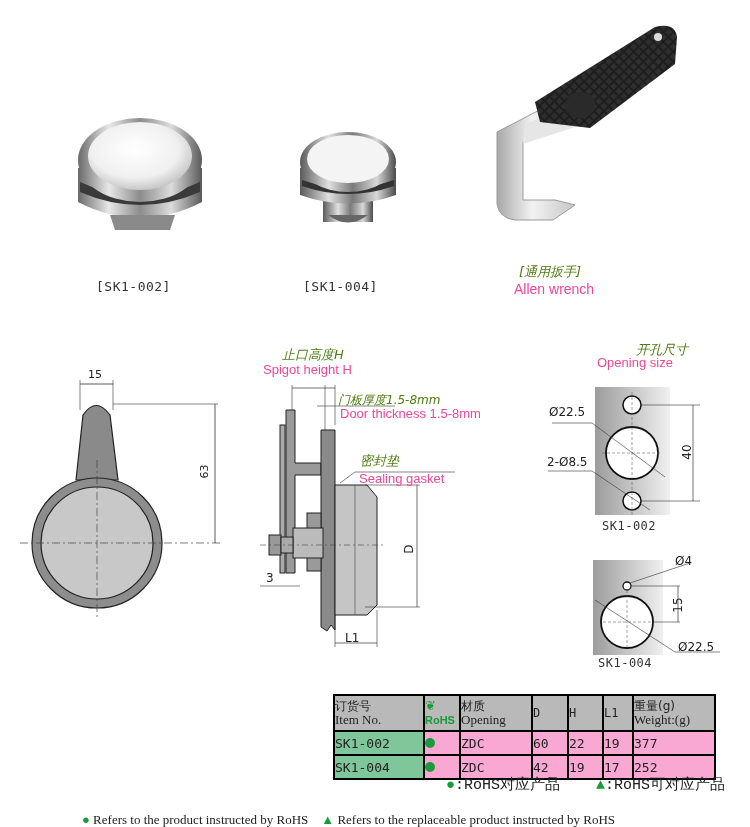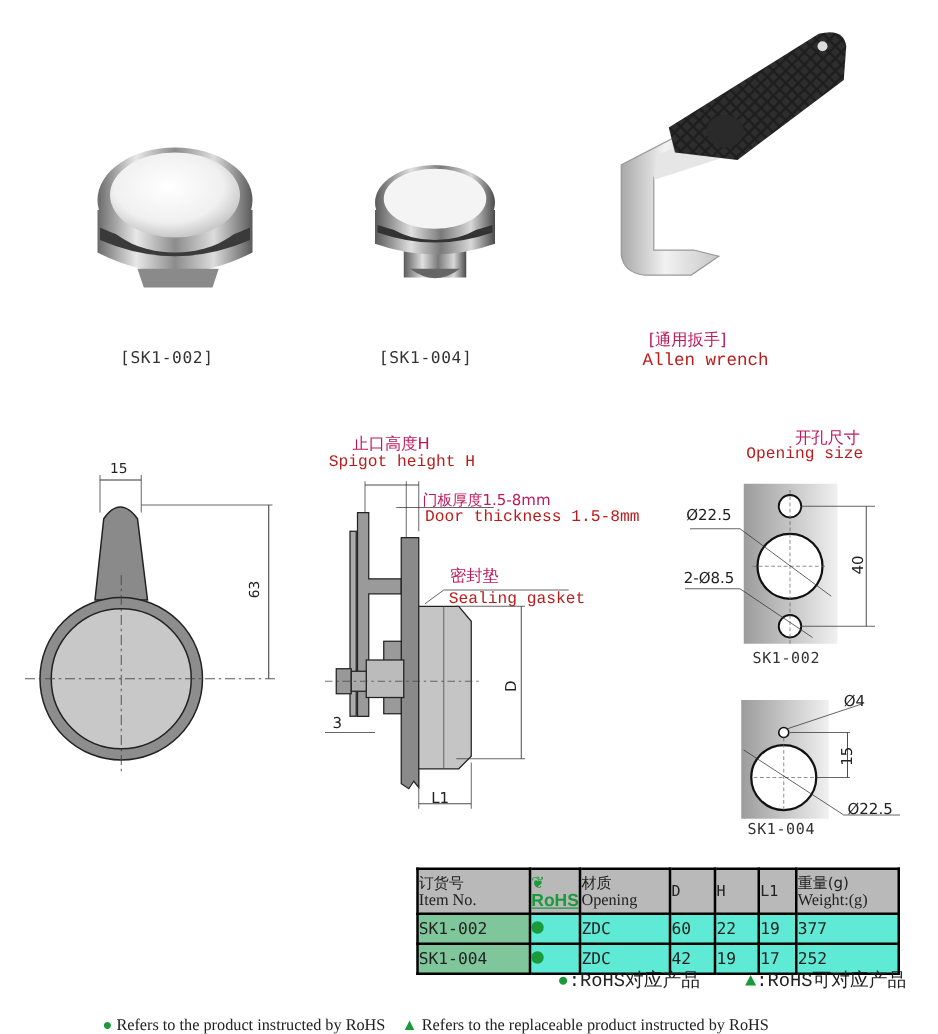--- a/index.html
+++ b/index.html
@@ -1,36 +1,36 @@
 <!DOCTYPE html>
 <html><head>
 <meta charset="utf-8">
 <style>
   html, body { margin:0; padding:0; background:#ffffff; }
   body { width:750px; height:827px; position:relative; overflow:hidden;
          font-family:"Liberation Sans", sans-serif; color:#222; }
   .abs { position:absolute; }
   .cap-mono { font-family:"DejaVu Sans Mono", monospace; font-size:13px; letter-spacing:0.5px; color:#333; }
-  .cap-serif { font-family:Liberation Mono, monospace; font-size:14px; color:#b91c1c; }
-  .cn { font-family:"DejaVu Sans", sans-serif; font-size:13px; color:#be185d; }
+  .cap-serif { font-family:Liberation Sans, sans-serif; font-size:14px; color:#ec4899; }
+  .cn { font-family:"DejaVu Sans", sans-serif; font-size:13px; color:#4d7c0f;font-style:italic; }
   .dim { font-family:"DejaVu Sans", sans-serif; font-size:11px; color:#222; }
   svg { position:absolute; overflow:visible; }
 
   
   .spec-table { position:absolute; left:333px; top:694px; border-collapse:collapse;
                 border:2px solid #333; font-size:12px; }
   .spec-table th, .spec-table td { border:2px solid #000000; text-align:left; padding:0; }
   .spec-table th { background:#b9b9b9; height:34px; font-weight:normal; line-height:14px; }
-  .spec-table td { height:22px; background:#5eead4; font-family:"DejaVu Sans Mono", monospace; font-size:13px; }
+  .spec-table td { height:22px; background:#f9a8d4; font-family:"DejaVu Sans Mono", monospace; font-size:13px; }
   .spec-table td.item { background:#7fc69a; }
   .spec-table .h-cn { font-family:"DejaVu Sans", sans-serif; font-size:12px; display:block; }
   .spec-table .h-en { font-family:"Liberation Serif", serif; font-size:13px; display:block; }
   .spec-table .h-mono { font-family:"DejaVu Sans Mono", monospace; font-size:12px; }
   .rohs-dot { display:inline-block; width:10px; height:10px; border-radius:50%; background:#1a9a3a; }
-  .rohs-logo { color:#1a9a3a; font-weight:bold; font-size:14px; font-family:"Liberation Sans", sans-serif;text-decoration:underline; }
+  .rohs-logo { color:#1a9a3a; font-weight:bold; font-size:11px; font-family:"Liberation Sans", sans-serif; }
 </style>
 </head>
 <body>
 
 <svg style="left:70px;top:110px" width="140" height="130">
   <defs>
     <radialGradient id="capA" cx="45%" cy="40%" r="60%">
       <stop offset="0" stop-color="#ffffff"></stop>
         <stop offset="0.7" stop-color="#f0f0f0"></stop>
         <stop offset="1" stop-color="#c8c8c8"></stop>

